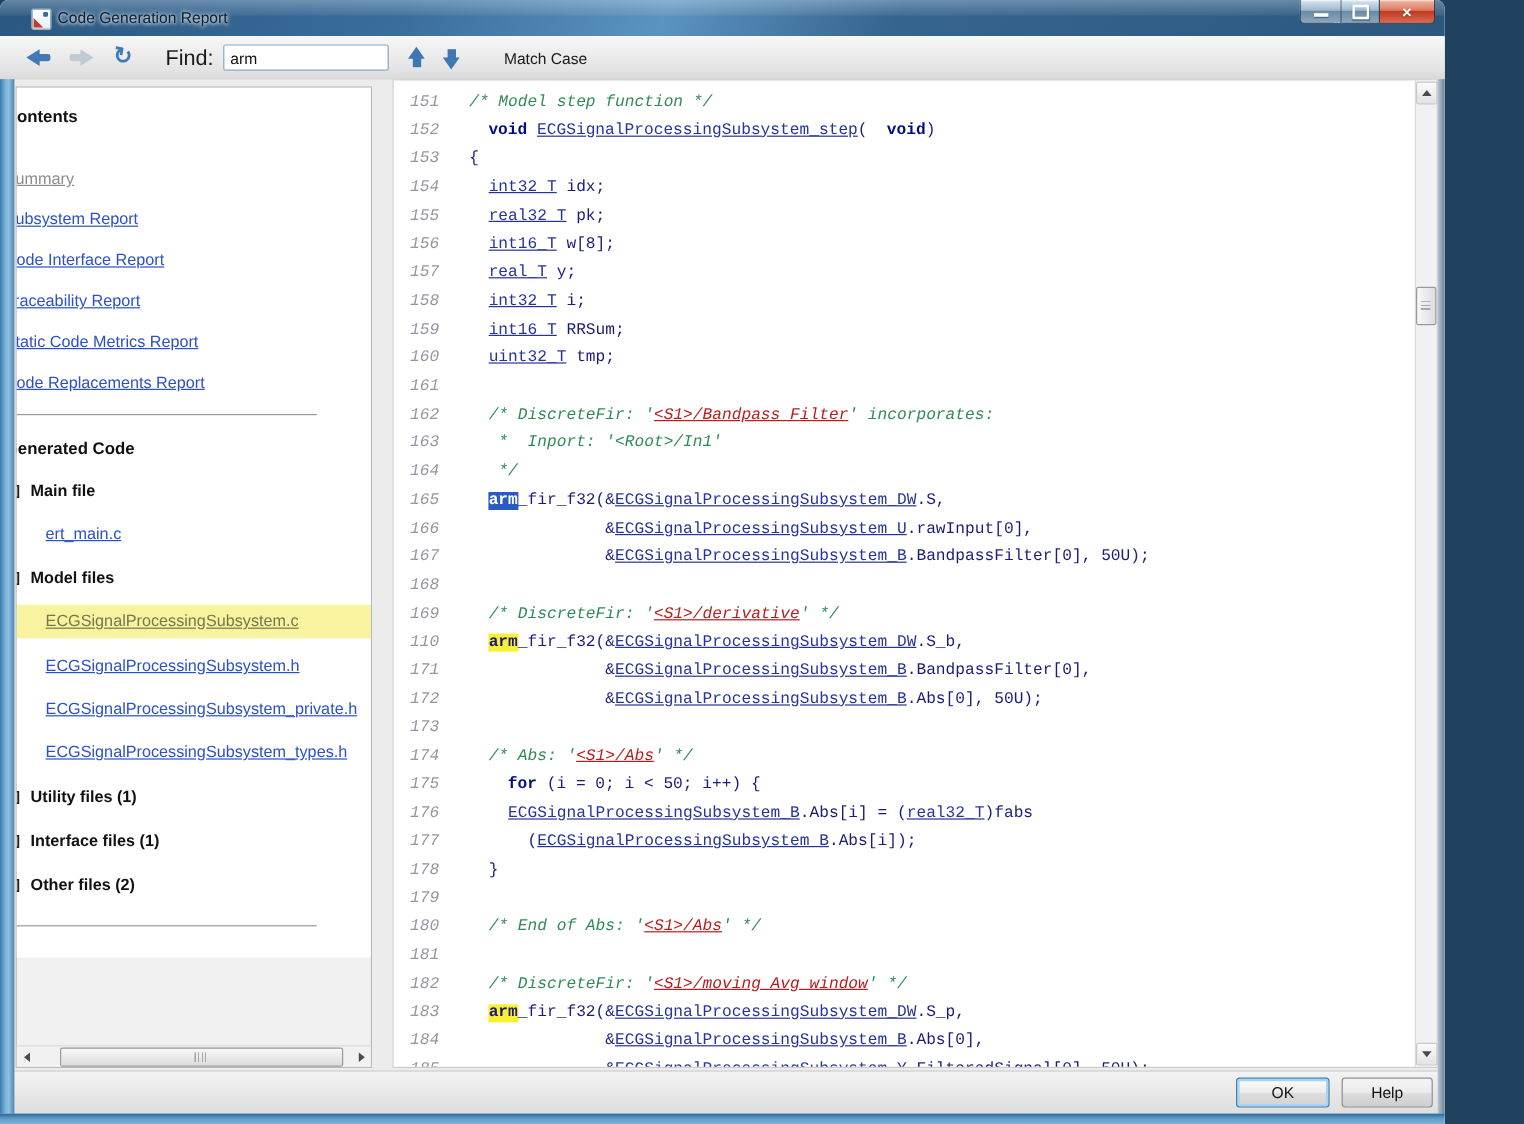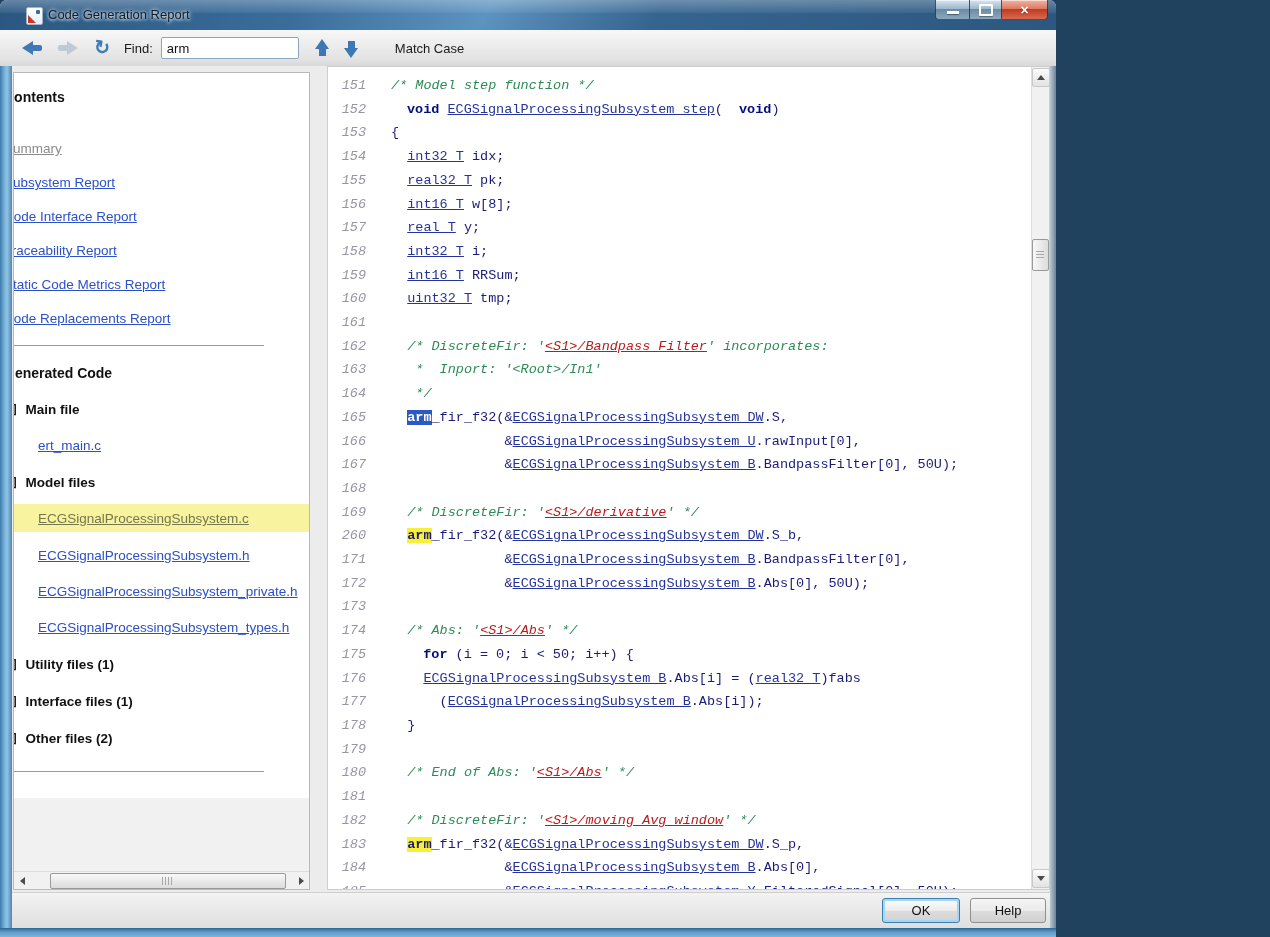--- a/index.html
+++ b/index.html
@@ -1,17 +1,17 @@
 <!DOCTYPE html>
 <html><head>
 <meta charset="utf-8">
 <style>
   html,body{margin:0;padding:0;}
   body{width:1270px;height:937px;overflow:hidden;font-family:"Liberation Sans",sans-serif;background:#20425f;}
-  .window{position:relative;width:1056px;height:937px;border-radius:7px 7px 0 0;overflow:hidden;background:#ececec;}
+  .window{position:relative;width:1204px;height:937px;border-radius:7px 7px 0 0;overflow:hidden;background:#ececec;}
 
   
   .titlebar{position:absolute;left:0;top:0;width:100%;height:30px;
     background:linear-gradient(115deg,#2a5781 0%,#39underline 0%,#3a6d9b 28%,#5d93bf 46%,#35648f 62%,#2c587f 100%);
     background:linear-gradient(115deg,#2a5781 0%,#3a6d9b 28%,#5d93bf 46%,#35648f 62%,#2c587f 100%);
     border-bottom:1px solid #1d3f5e;}
   .titlebar .sheen{position:absolute;left:0;top:0;width:100%;height:13px;background:linear-gradient(180deg,rgba(255,255,255,.28),rgba(255,255,255,.06));}
   .win-icon{position:absolute;left:26px;top:7px;width:15px;height:16px;background:linear-gradient(180deg,#ffffff,#e8eef4);border:1px solid #9fb4c6;border-radius:2px;}
   .win-icon::before{content:'';position:absolute;left:1px;bottom:1px;width:0;height:0;border-left:8px solid #c43b2a;border-top:8px solid transparent;}
   .win-icon::after{content:'';position:absolute;right:2px;top:2px;width:4px;height:4px;background:#3a6d9b;border-radius:1px;}
@@ -31,21 +31,21 @@
   .arr-h{position:relative;display:inline-block;width:21px;height:14px;}
   .arr-h .head{position:absolute;top:0;width:0;height:0;border-top:7px solid transparent;border-bottom:7px solid transparent;}
   .arr-h .tail{position:absolute;top:4px;width:10px;height:6px;}
   .arr-back{margin-left:22px;}
   .arr-back .head{left:0;border-right:11px solid #4178b6;}
   .arr-back .tail{left:10px;background:#4178b6;border-radius:0 2px 2px 0;}
   .arr-fwd{margin-left:14px;}
   .arr-fwd .head{right:0;border-left:11px solid #bfcad4;}
   .arr-fwd .tail{right:10px;background:#bfcad4;border-radius:2px 0 0 2px;}
   .refresh{margin-left:16px;font-size:19px;font-weight:bold;color:#3c7ab8;line-height:18px;transform:rotate(10deg);}
-  .find-label{margin-left:14px;font-size:13px;color:#1a1a1a;text-align:right;}
+  .find-label{margin-left:28px;font-size:18px;color:#1a1a1a;text-align:right;}
   .find-input{margin-left:8px;width:126px;height:20px;border:1px solid #89a7c0;border-radius:2px;font-size:13px;padding:0 5px;color:#111;font-family:"Liberation Sans",sans-serif;background:#fff;}
   .arr-v{position:relative;display:inline-block;width:15px;height:19px;}
   .arr-v .head{position:absolute;left:0;width:0;height:0;border-left:7px solid transparent;border-right:7px solid transparent;}
   .arr-v .tail{position:absolute;left:4px;width:7px;height:8px;background:#3f77b4;}
   .arr-up{margin-left:16px;}
   .arr-up .head{top:0;border-bottom:10px solid #3f77b4;}
   .arr-up .tail{top:9px;}
   .arr-down{margin-left:14px;}
   .arr-down .head{bottom:0;border-top:10px solid #3f77b4;}
   .arr-down .tail{bottom:9px;}
@@ -281,21 +281,21 @@
         </div>
         <div class="code-line">
           <span class="lnum">168</span>
           <span class="ltext"></span>
         </div>
         <div class="code-line">
           <span class="lnum">169</span>
           <span class="ltext"><span class="tok-cm">  /* DiscreteFir: '</span><span class="tok-cml">&lt;S1&gt;/derivative</span><span class="tok-cm">' */</span></span>
         </div>
         <div class="code-line">
-          <span class="lnum">260</span>
+          <span class="lnum">110</span>
           <span class="ltext"><span class="tok-p">  </span><span class="tok-my">arm</span><span class="tok-p">_fir_f32(&amp;</span><span class="tok-l">ECGSignalProcessingSubsystem_DW</span><span class="tok-p">.S_b,</span></span>
         </div>
         <div class="code-line">
           <span class="lnum">171</span>
           <span class="ltext"><span class="tok-p">              &amp;</span><span class="tok-l">ECGSignalProcessingSubsystem_B</span><span class="tok-p">.BandpassFilter[0],</span></span>
         </div>
         <div class="code-line">
           <span class="lnum">172</span>
           <span class="ltext"><span class="tok-p">              &amp;</span><span class="tok-l">ECGSignalProcessingSubsystem_B</span><span class="tok-p">.Abs[0], 50U);</span></span>
         </div>

